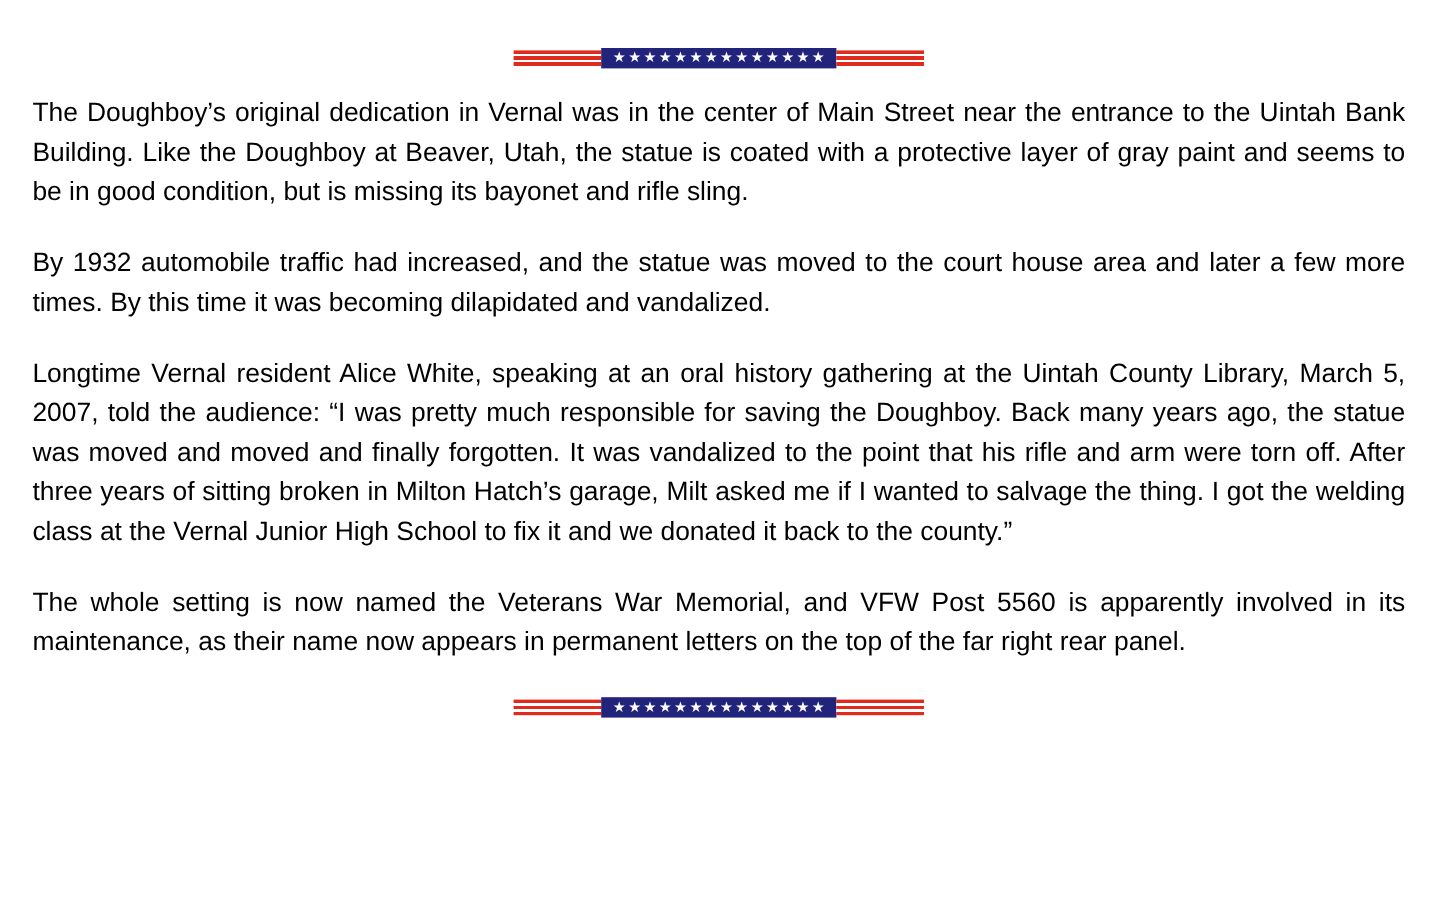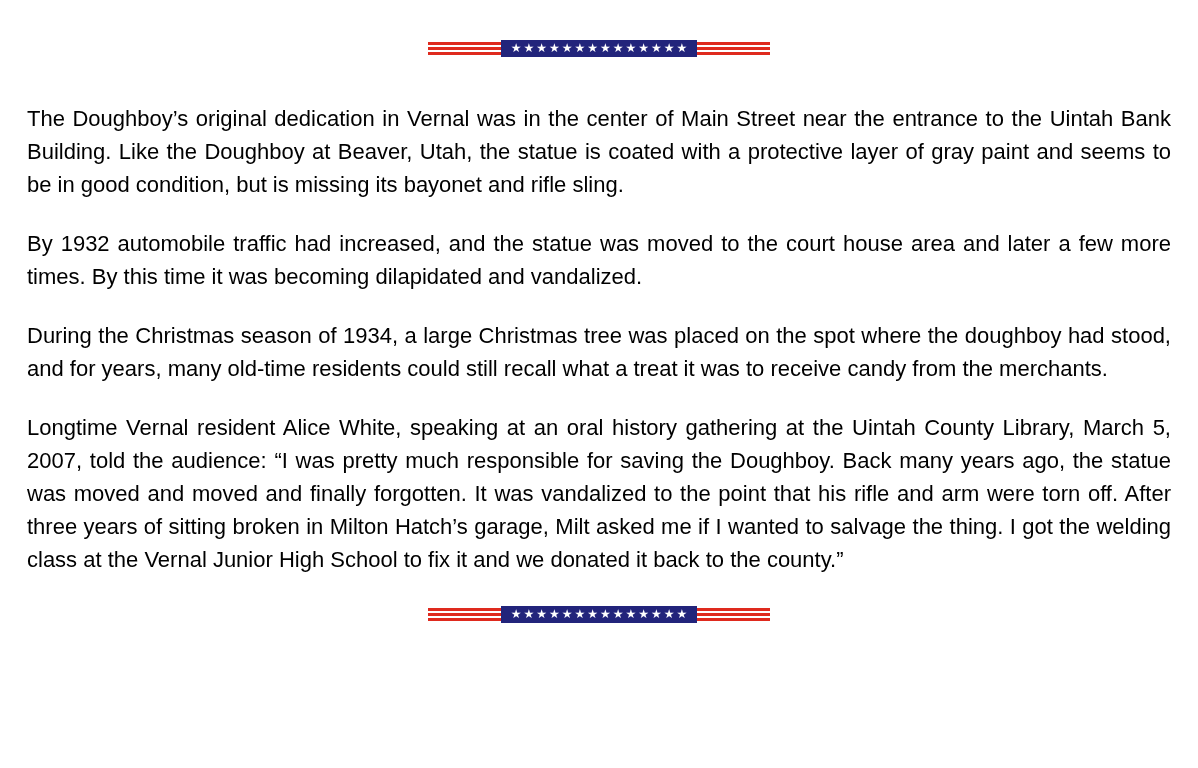--- a/index.html
+++ b/index.html
@@ -42,21 +42,21 @@
     color: var(--flag-white);
     font-size: 12px;
     line-height: 17px;
     letter-spacing: 2px;
     padding: 0 8px 0 10px;
     white-space: nowrap;
     display: inline-block;
   }
   
   .article {
-    margin-top: 45px;
+    margin-top: 20px;
   }
   .article p {
     font-size: 22px;
     line-height: 33px;
     text-align: justify;
     margin-bottom: 26px;
   }
   .article p:last-child { margin-bottom: 0; }
   .divider-bottom-wrap { margin-top: 30px; }
 </style>
@@ -67,22 +67,22 @@
 
   <div class="flag-divider">
     <span class="stripes"></span>
     <span class="star-field">★★★★★★★★★★★★★★</span>
     <span class="stripes"></span>
   </div>
 
   <article class="article">
     <p>The Doughboy’s original dedication in Vernal was in the center of Main Street near the entrance to the Uintah Bank Building. Like the Doughboy at Beaver, Utah, the statue is coated with a protective layer of gray paint and seems to be in good condition, but is missing its bayonet and rifle sling.</p>
     <p>By 1932 automobile traffic had increased, and the statue was moved to the court house area and later a few more times. By this time it was becoming dilapidated and vandalized.</p>
-    <p>During the Christmas season of 1934, a large Christmas tree was placed on the spot where the doughboy had stood, and for years, many old-time residents could still recall what a treat it was to receive candy from the merchants.</p>
     <p>Longtime Vernal resident Alice White, speaking at an oral history gathering at the Uintah County Library, March 5, 2007, told the audience: “I was pretty much responsible for saving the Doughboy. Back many years ago, the statue was moved and moved and finally forgotten. It was vandalized to the point that his rifle and arm were torn off. After three years of sitting broken in Milton Hatch’s garage, Milt asked me if I wanted to salvage the thing. I got the welding class at the Vernal Junior High School to fix it and we donated it back to the county.”</p>
+    <p>The whole setting is now named the Veterans War Memorial, and VFW Post 5560 is apparently involved in its maintenance, as their name now appears in permanent letters on the top of the far right rear panel.</p>
   </article>
 
   <div class="divider-bottom-wrap">
     <div class="flag-divider">
       <span class="stripes"></span>
       <span class="star-field">★★★★★★★★★★★★★★</span>
       <span class="stripes"></span>
     </div>
   </div>
 

